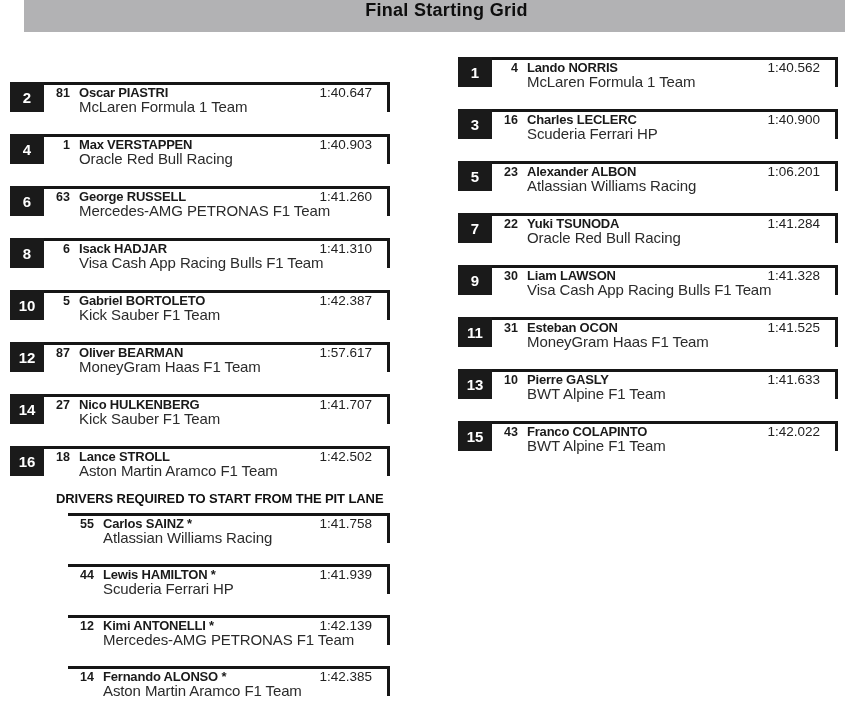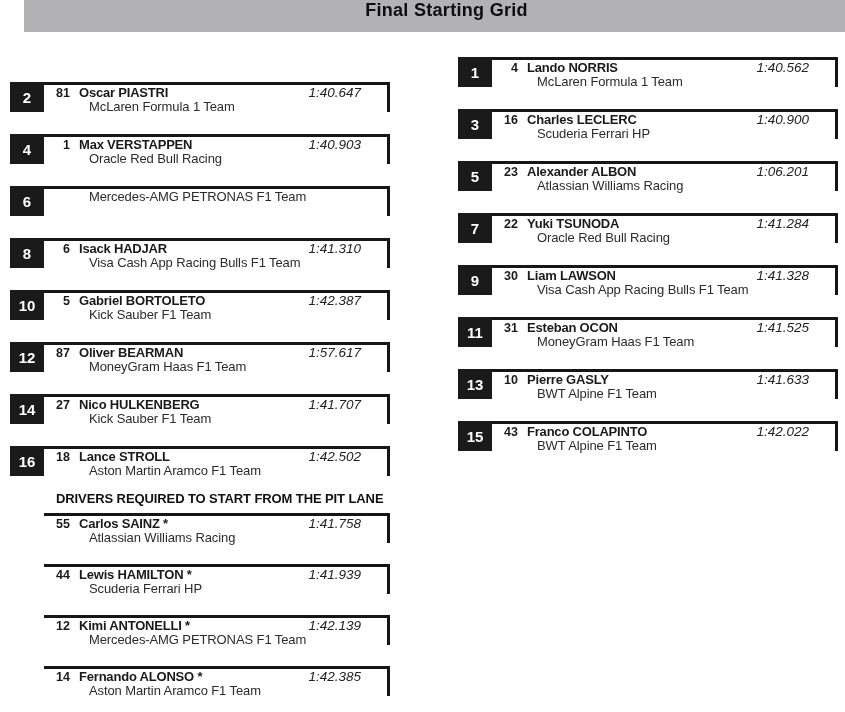--- a/index.html
+++ b/index.html
@@ -24,40 +24,40 @@
   }
   .column{position:absolute;}
   #left-grid{left:10px;top:82px;width:380px;}
   #right-grid{left:458px;top:57px;width:380px;}
   #pit-rows{left:10px;top:513px;width:380px;}
   .pit-header{
     position:absolute;left:44px;top:491px;
     font-size:13px;font-weight:700;letter-spacing:-.1px;color:#111;padding-left:12px;
   }
   .row{display:flex;height:30px;margin-bottom:22px;}
-  #pit-rows .row{margin-bottom:21px;}
+  #pit-rows .row{margin-bottom:21px;gap:24px;}
   .pos-square{
     flex:0 0 34px;width:34px;height:30px;
     background:var(--square-bg);color:var(--square-text);
     display:flex;align-items:center;justify-content:center;
     font-size:15px;font-weight:700;
   }
   .pos-square.spacer{background:transparent;}
   .box{
     flex:1;height:30px;box-sizing:border-box;
     border-top:3px solid var(--ink);
     border-right:3px solid var(--ink);
     padding-top:1px;
   }
   .line1{display:flex;align-items:baseline;line-height:14px;}
   .num{flex:0 0 24px;width:24px;text-align:right;margin-left:2px;
        font-size:12.5px;font-weight:700;}
   .driver{margin-left:9px;font-size:13px;font-weight:700;letter-spacing:-.2px;}
-  .time{margin-left:auto;margin-right:26px;font-size:13.5px;font-weight:400;color:#222;font-style:italic;}
-  .team{margin-left:45px;font-size:13px;line-height:13px;color:#2b2b2b;letter-spacing:-.1px;}
+  .time{margin-left:auto;margin-right:15px;font-size:13.5px;font-weight:400;color:#222;}
+  .team{margin-left:35px;font-size:15px;line-height:13px;color:#2b2b2b;letter-spacing:-.1px;}
 </style>
 </head>
 <body>
 
 <div class="header-bar">
   <div class="title">Final Starting Grid</div>
 </div>
 
 <div id="right-grid" class="column">
   <div class="row">
@@ -199,20 +199,25 @@
       </div>
       <div class="team">Oracle Red Bull Racing</div>
     </div>
   </div>
 
   <div class="row">
     <div class="pos-square">
       <span class="pos">6</span>
     </div>
     <div class="box">
+      <div class="line1">
+        <span class="num">63</span>
+        <span class="driver">George RUSSELL</span>
+        <span class="time">1:41.260</span>
+      </div>
       <div class="team">Mercedes-AMG PETRONAS F1 Team</div>
     </div>
   </div>
 
   <div class="row">
     <div class="pos-square">
       <span class="pos">8</span>
     </div>
     <div class="box">
       <div class="line1">

